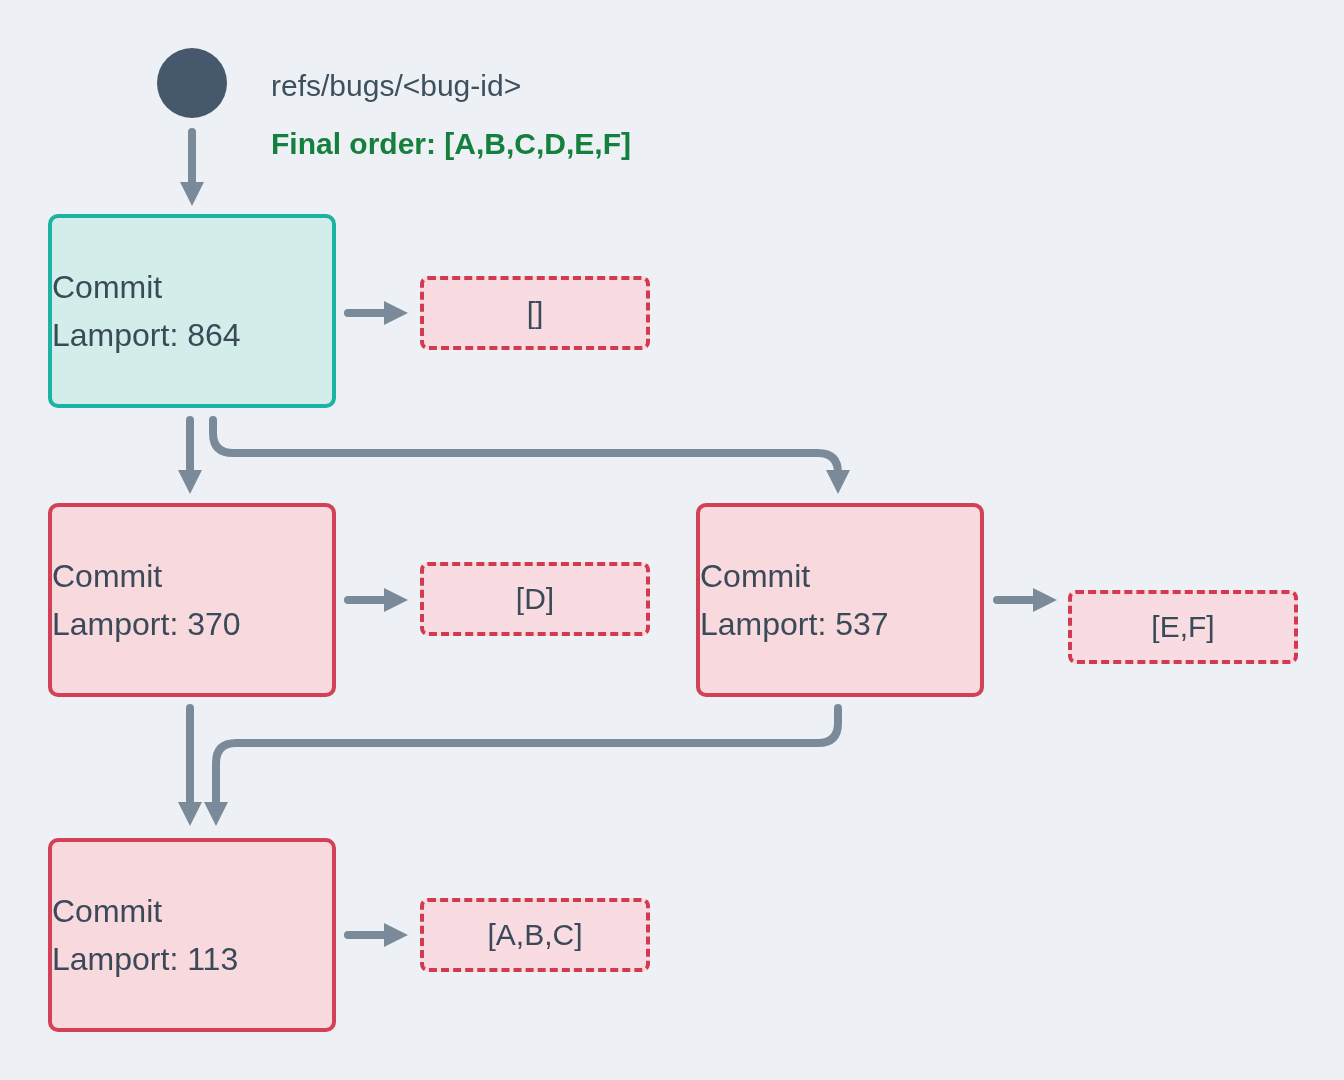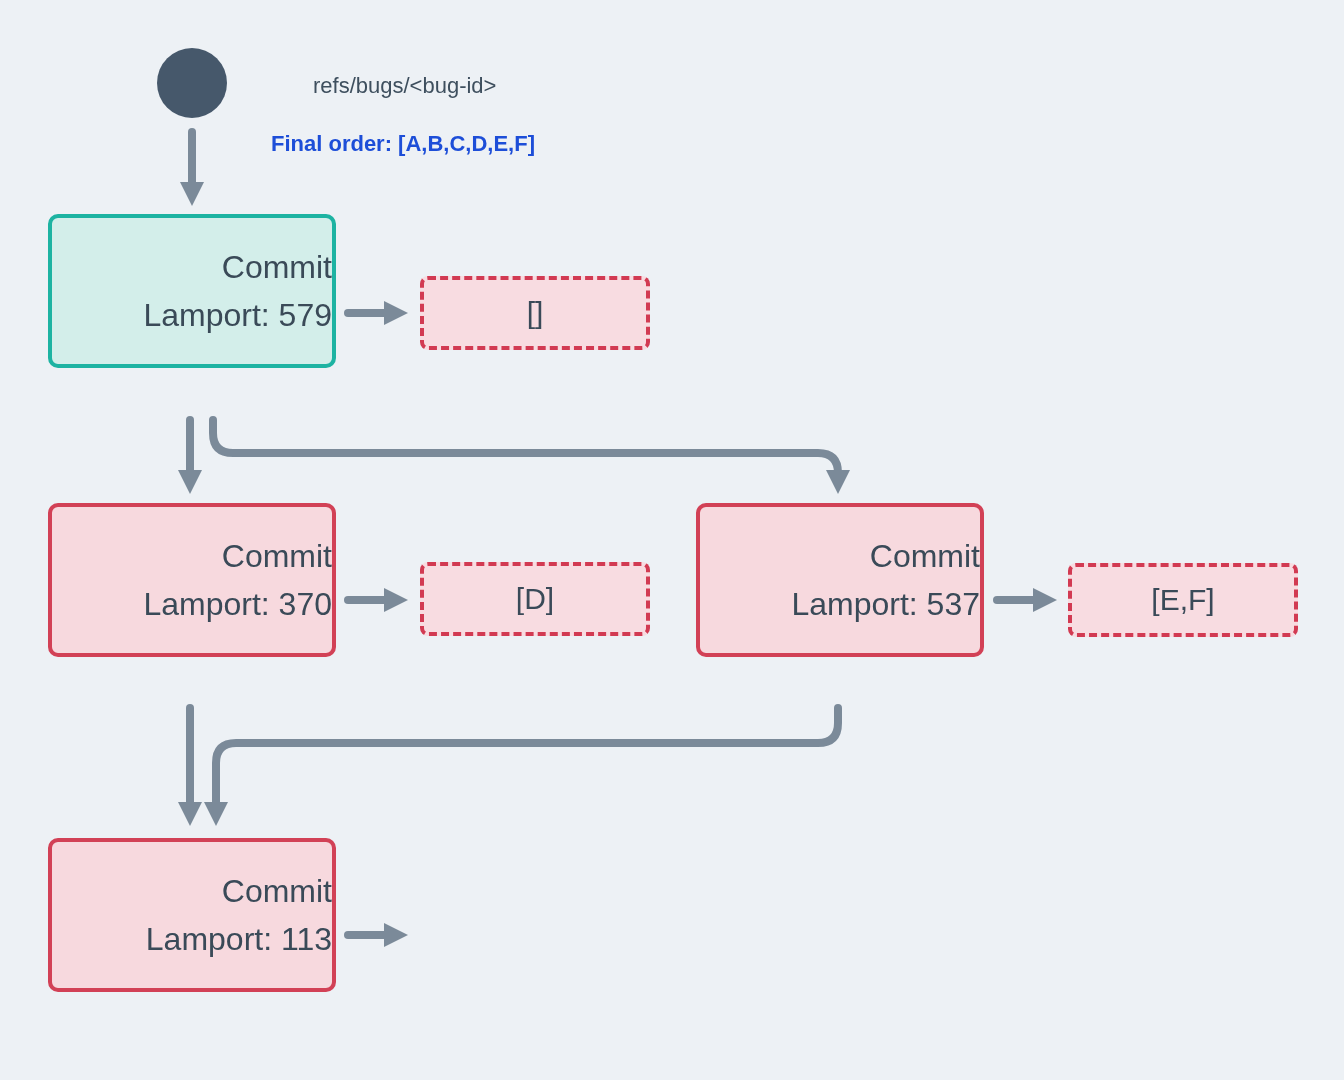--- a/index.html
+++ b/index.html
@@ -27,47 +27,46 @@
     top: 48px;
     width: 70px;
     height: 70px;
     border-radius: 50%;
     background: #46586b;
   }
   .ref-label {
     position: absolute;
     left: 271px;
     top: 68px;
-    font-size: 22px;
+    font-size: 30px;
     line-height: 36px;
     color: #3e4f5e;
     white-space: nowrap;
-    margin-left: 42px;
   }
   .final-order-label {
     position: absolute;
     left: 271px;
     top: 126px;
-    font-size: 22px;
+    font-size: 30px;
     line-height: 36px;
     font-weight: bold;
-    color: #1d4ed8;
+    color: #15803d;
     white-space: nowrap;
   }
   .commit-box {
     position: absolute;
     width: 288px;
-    height: 154px;
+    height: 194px;
     box-sizing: border-box;
     border: 4px solid #d24156;
     background: #f7d9de;
     border-radius: 10px;
     display: flex;
     flex-direction: column;
-    align-items: flex-end;
+    align-items: flex-start;
     justify-content: center;
     font-size: 32px;
     line-height: 48px;
     color: #3a4a58;
     text-align: center;
   }
   .commit-box.head {
     border-color: #1db3a2;
     background: #d3eeea;
   }
@@ -85,21 +84,21 @@
     background: #f8dce1;
     border-radius: 8px;
     display: flex;
     align-items: center;
     justify-content: center;
     font-size: 30px;
     color: #3a4a58;
   }
   #payload-864 { left: 420px;  top: 276px; }
   #payload-246 { left: 420px;  top: 562px; }
-  #payload-537 { left: 1068px; top: 563px; }
+  #payload-537 { left: 1068px; top: 590px; }
   #payload-127 { left: 420px;  top: 898px; }
 </style>
 </head>
 <body>
 
 <div class="canvas">
 
   <svg class="edges" viewBox="0 0 1344 1080" xmlns="http://www.w3.org/2000/svg">
     <defs>
       <marker id="arrowhead" viewBox="0 0 10 10" refX="5" refY="5" markerWidth="3" markerHeight="3" markerUnits="strokeWidth" orient="auto-start-reverse">
@@ -118,21 +117,21 @@
       <path d="M 348 935 L 396 935" marker-end="url(#arrowhead)"></path>
     </g>
   </svg>
 
   <div class="ref-dot"></div>
   <div class="ref-label">refs/bugs/&lt;bug-id&gt;</div>
   <div class="final-order-label">Final order: [A,B,C,D,E,F]</div>
 
   <div class="commit-box head" id="commit-864">
     <div>Commit</div>
-    <div>Lamport: 579</div>
+    <div>Lamport: 864</div>
   </div>
   <div class="payload-box" id="payload-864">
     <span>[]</span>
   </div>
 
   <div class="commit-box" id="commit-246">
     <div>Commit</div>
     <div>Lamport: 370</div>
   </div>
   <div class="payload-box" id="payload-246">
@@ -144,14 +143,17 @@
     <div>Lamport: 537</div>
   </div>
   <div class="payload-box" id="payload-537">
     <span>[E,F]</span>
   </div>
 
   <div class="commit-box" id="commit-127">
     <div>Commit</div>
     <div>Lamport: 113</div>
   </div>
+  <div class="payload-box" id="payload-127">
+    <span>[A,B,C]</span>
+  </div>
 
 </div>
 
 </body></html>

